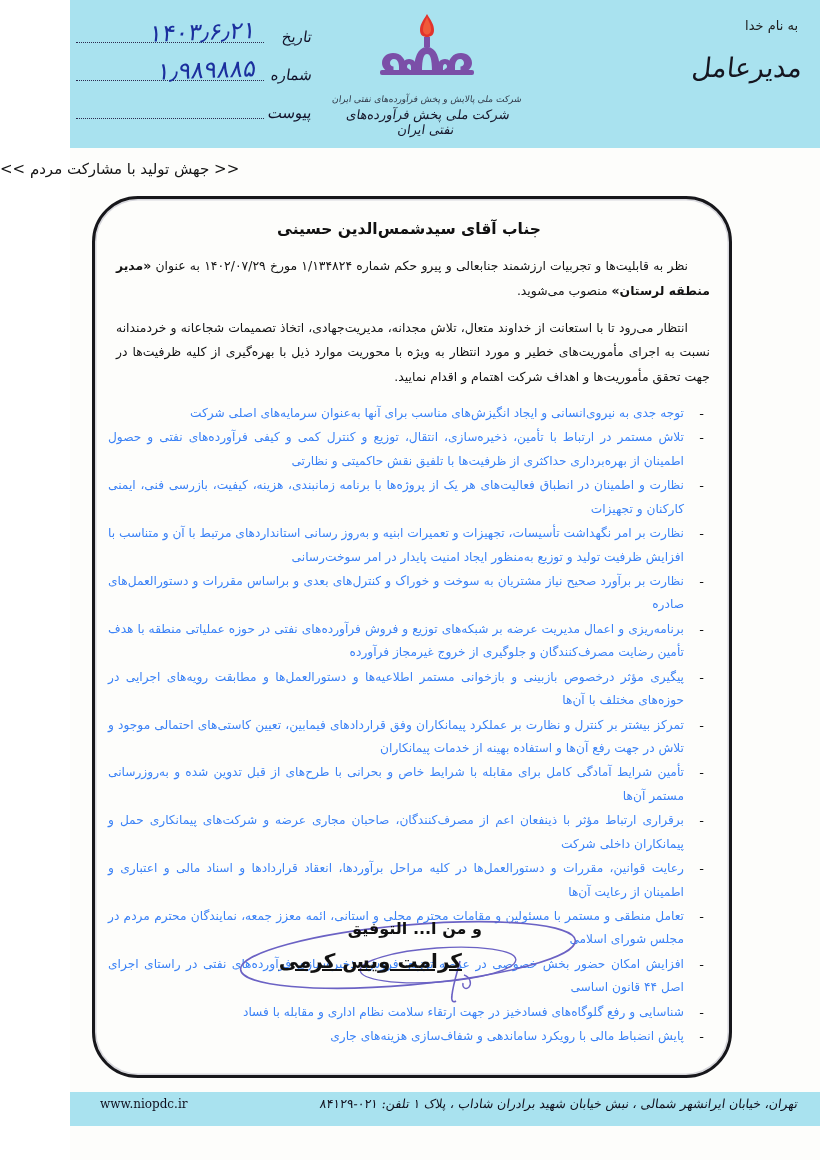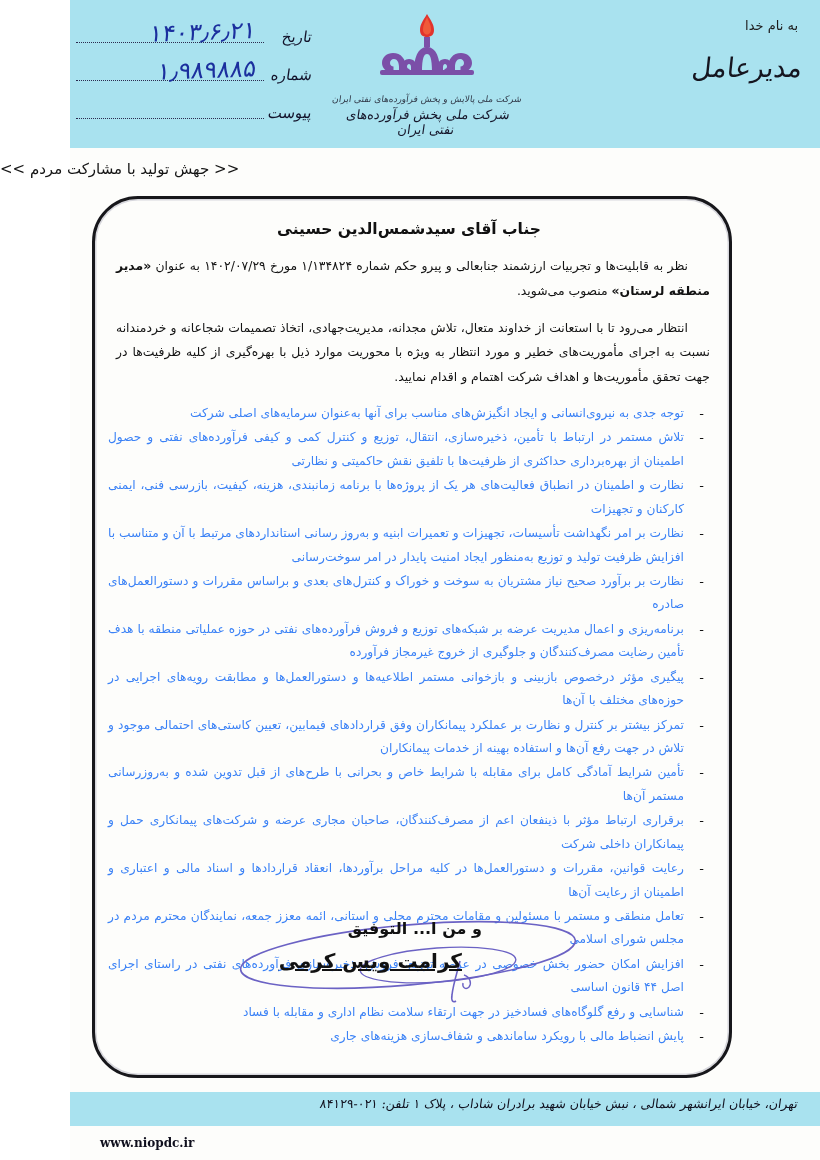--- a/index.html
+++ b/index.html
@@ -141,21 +141,21 @@
   .footer-text{
     position:absolute;right:22px;top:1096px;
     font-size:12.5px;color:#10101e;
     font-family:"DejaVu Serif",serif;
     transform:skewX(-8deg);white-space:nowrap;
   }
   .footer-url{
     position:absolute;left:100px;top:1097px;
     font-size:12px;color:#10101e;
     font-family:"DejaVu Serif",serif;
-    font-weight:bold;direction:ltr;margin-top:39px;
+    font-weight:normal;direction:ltr;
   }
 </style>
 </head>
 <body>
 
 <div class="page">
 
   <div class="letterhead"></div>
   <div class="lh-left-white"></div>
 

